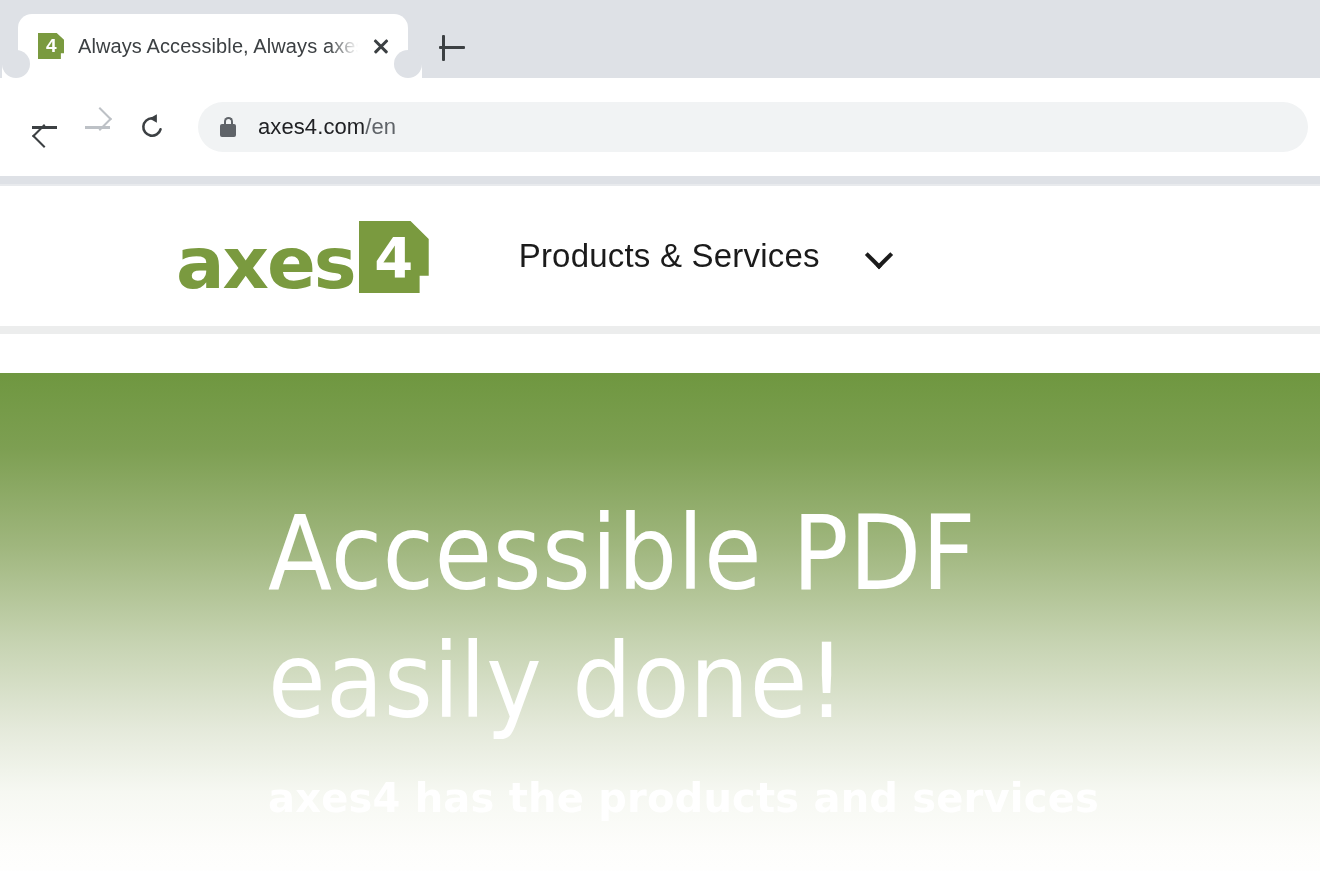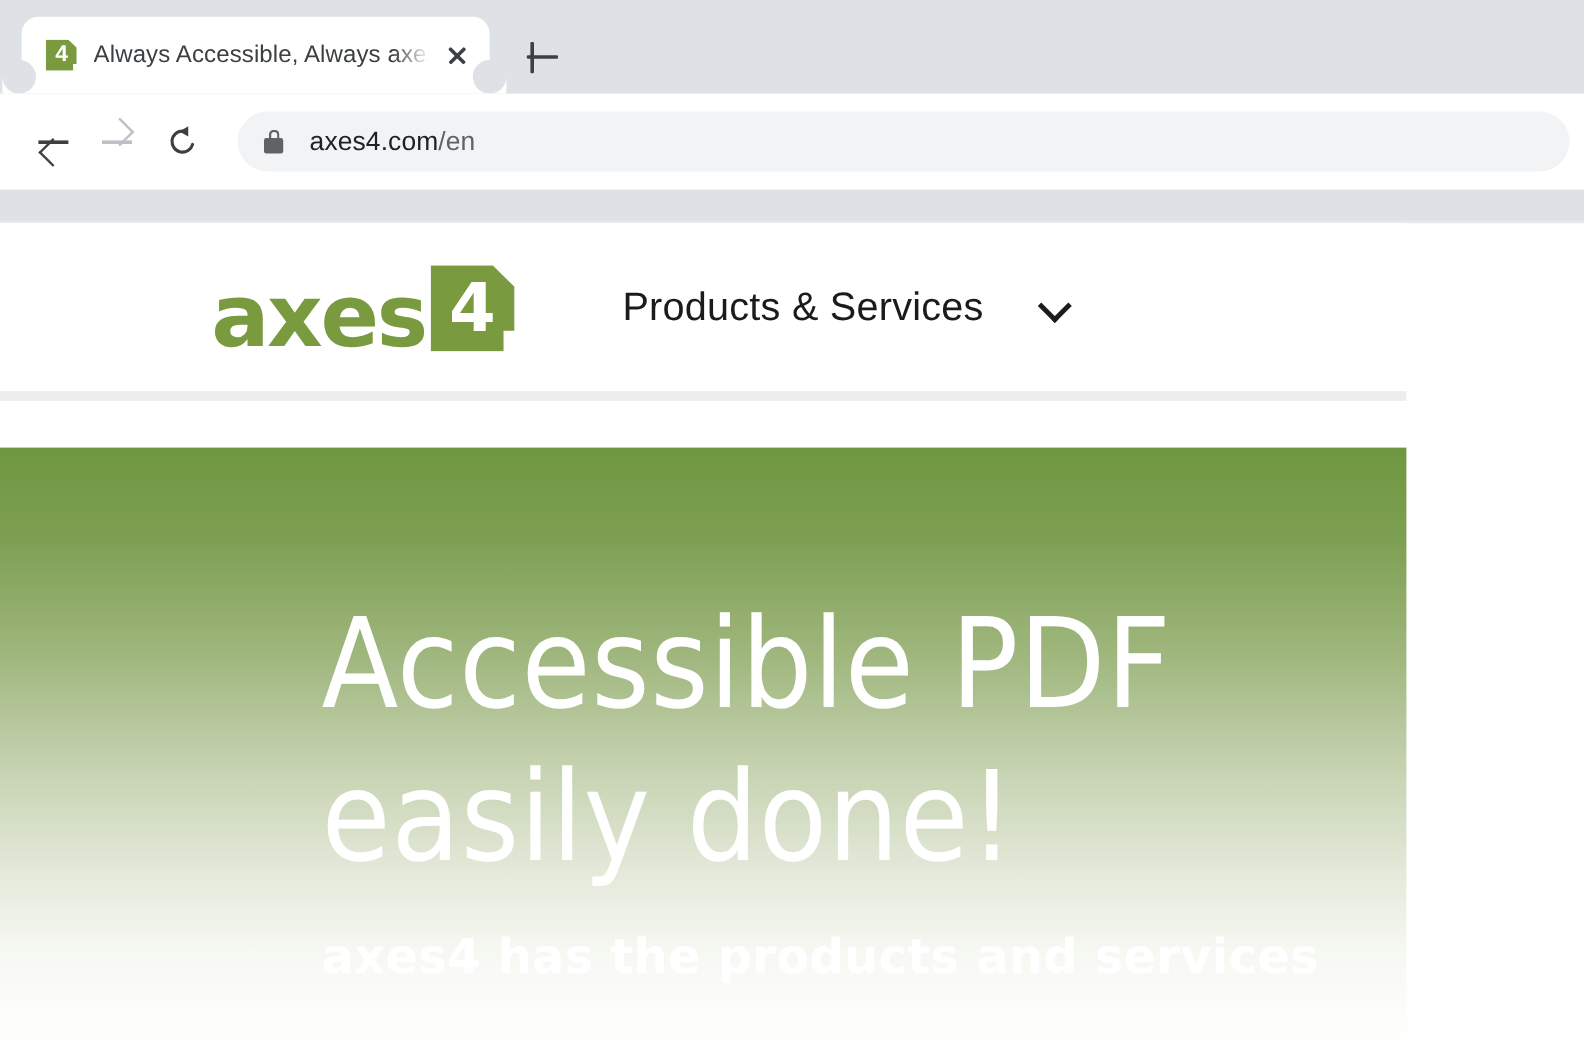--- a/index.html
+++ b/index.html
@@ -142,21 +142,21 @@
   }
   .new-tab::before { left: 9px;  top: 20px; width: 26px; height: 3px; }
   .new-tab::after  { left: 11.5px; top: 9px;  width: 3px;  height: 26px; }
 
   
   .toolbar {
     position: absolute;
     left: 0;
     top: 78px;
     width: 1320px;
-    height: 80px;
+    height: 98px;
     background: #ffffff;
     display: flex;
     align-items: center;
     padding-left: 18px;
     box-sizing: border-box;
   }
   .nav-btn {
     width: 52px;
     height: 52px;
     position: relative;
@@ -254,21 +254,21 @@
     position: absolute;
     left: 0;
     top: 184px;
     width: 1320px;
     height: 2px;
     background: #e8eaed;
   }
 
   
   .page {
-    width: 1172px;
+    width: 1320px;
     height: 685px;
     position: relative;
     background: #ffffff;
     overflow: hidden;
   }
 
   .site-header {
     width: 1320px;
     height: 140px;
     background: #ffffff;

